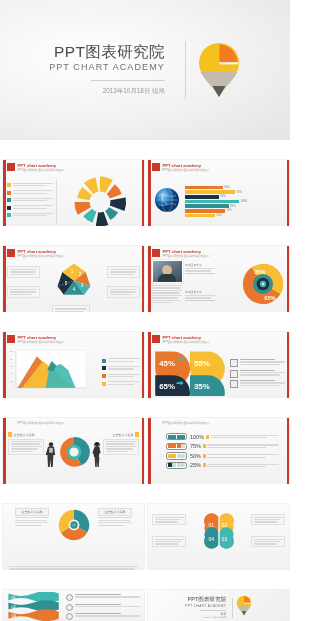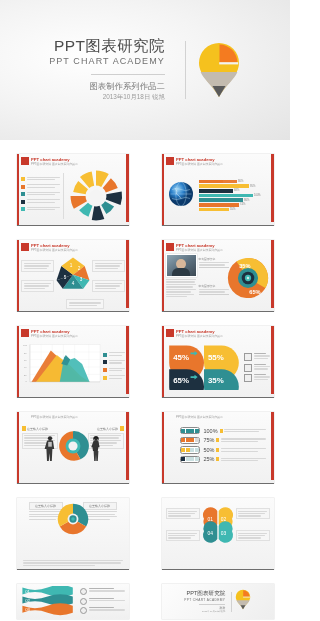--- a/index.html
+++ b/index.html
@@ -46,21 +46,21 @@
     position:absolute;left:0;top:140px;width:290px;
     display:grid;grid-template-columns:145px 145px;
   }
   .thumb{
     position:relative;width:145px;height:86px;
     background:#ffffff;
     box-sizing:border-box;
     padding:4px 3px 3px 3px;
   }
   .slide{
-    position:relative;width:112px;height:79px;margin:10px auto;
+    position:relative;width:141px;height:79px;margin:16px auto;
     background:linear-gradient(180deg,#fbfbfb 0%,#f0f0f0 100%);
     box-shadow:0 0 0 .5px #e2e2e2;
     overflow:hidden;
   }
   .s-left-bar{position:absolute;left:0;top:0;width:2.5px;height:79px;background:#c8392b;}
   .s-right-bar{position:absolute;right:0;top:0;width:2.5px;height:68px;background:#c8392b;}
   .s-hdr{position:absolute;left:4px;top:3px;display:flex;align-items:flex-start;}
   .s-hdr-box{width:8px;height:8px;background:#c8392b;flex:0 0 auto;margin-right:2.5px;}
   .s-hdr-t1{font-size:4.2px;color:#c8392b;line-height:1.25;white-space:nowrap;font-weight:bold;}
   .s-hdr-t2{font-size:2.9px;color:#9a9a9a;line-height:1.3;white-space:nowrap;margin-top:.5px;}
@@ -87,21 +87,20 @@
 <body>
 
 <div class="page">
 
   <div class="hero">
     <div class="hero-inner">
       <div class="hero-text">
         <div class="hero-title">PPT图表研究院</div>
         <div class="hero-sub">PPT CHART ACADEMY</div>
         <div class="hero-rule"></div>
-        <div class="hero-line1">图表制作系列作品二</div>
         <div class="hero-line2">2013年10月18日 锐旭</div>
       </div>
       <div class="hero-divider"></div>
       <div class="logo">
         <svg viewBox="0 0 44 58" width="44" height="58">
 
           <path d="M22 2 A20 20 0 0 1 42 22 C42 34 30 42 22 56 C14 42 2 34 2 22 A20 20 0 0 1 22 2 Z" fill="#f5c11e"></path>
 
           <path d="M3.6 31 C7 39 16 45 22 56 C28 45 37 39 40.4 31 Z" fill="#c3bbaf"></path>
 

